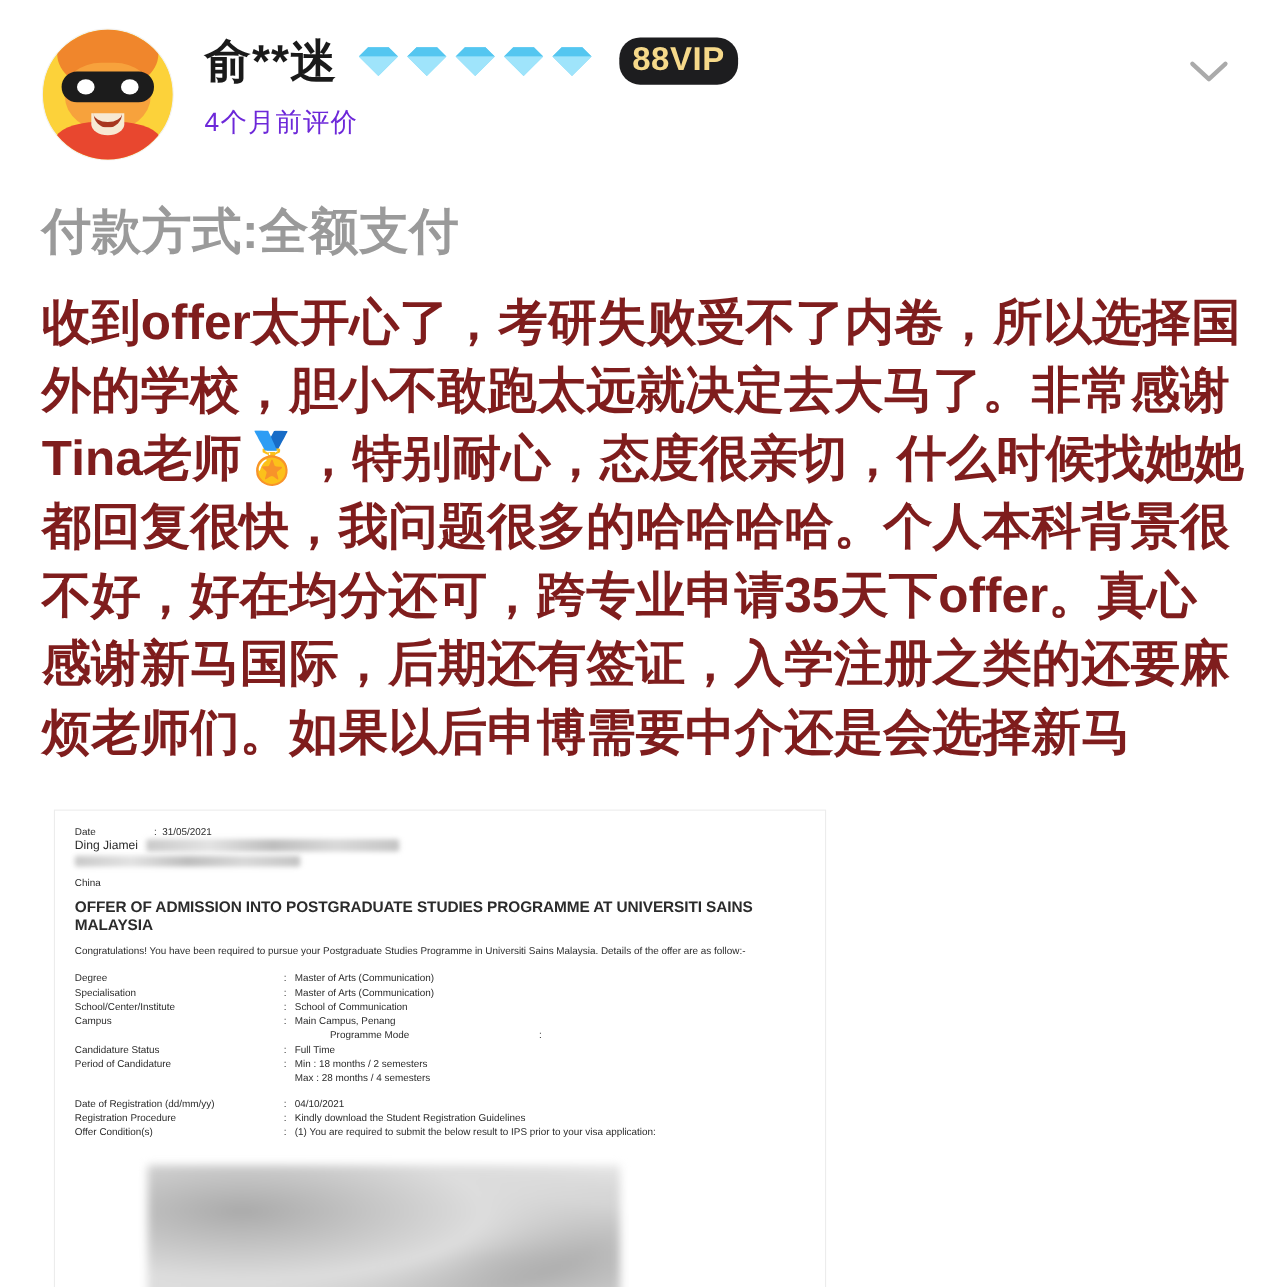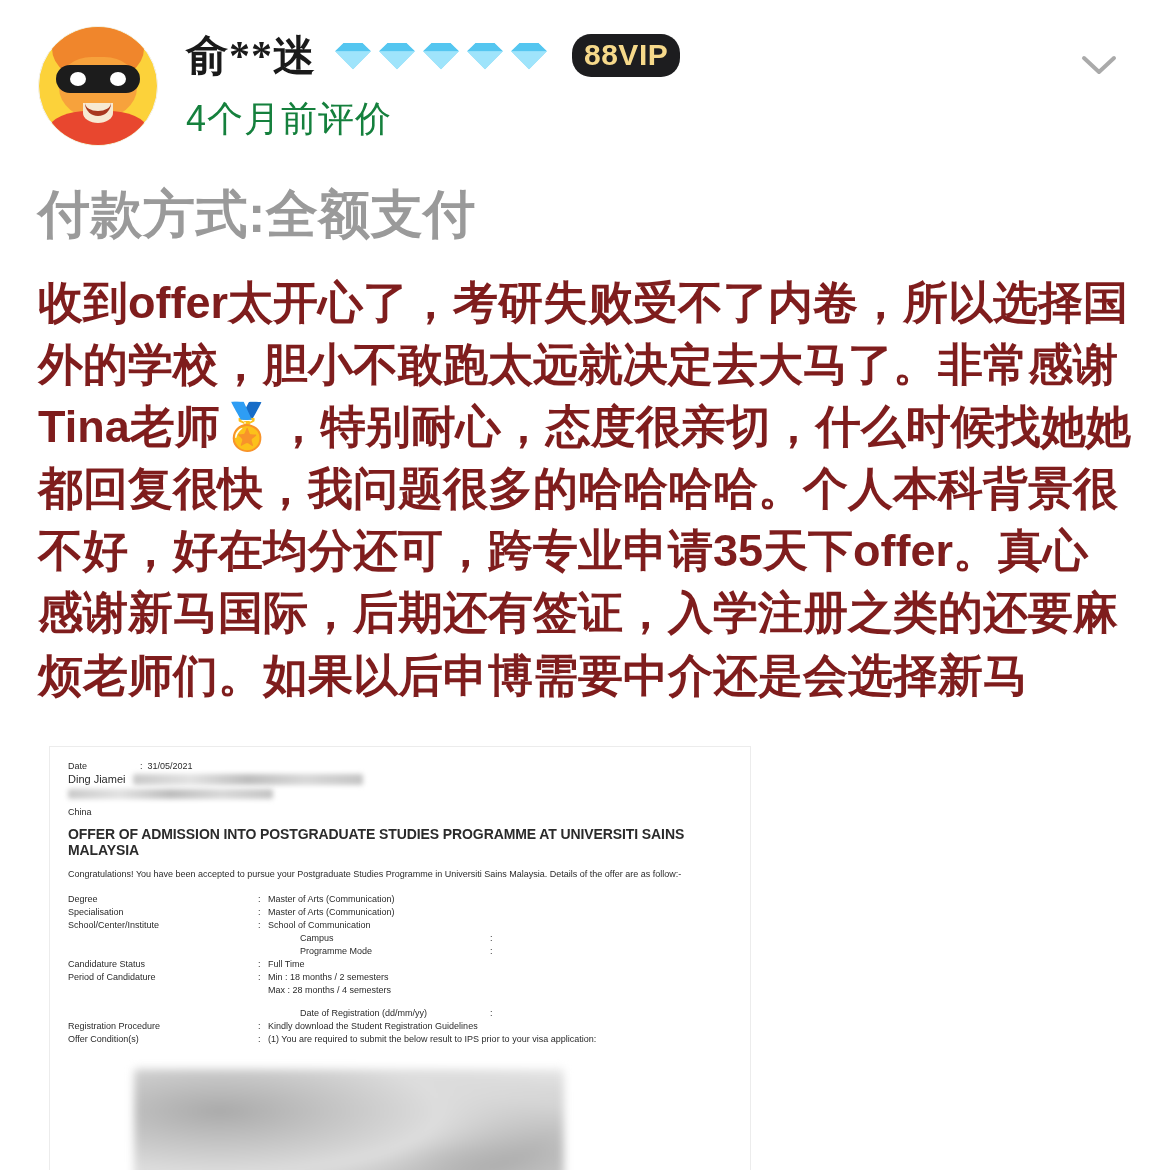--- a/index.html
+++ b/index.html
@@ -136,21 +136,20 @@
     display: flex;
     align-items: center;
     gap: 14px;
   }
   .user-name {
     font-size: 42px;
     font-weight: 700;
     color: #1a1a1a;
     letter-spacing: 1px;
     line-height: 1;
-    font-family: Liberation Serif, serif;
   }
   .diamonds {
     display: flex;
     align-items: center;
     gap: 6px;
     margin-left: 4px;
   }
   .diamond {
     display: block;
     width: 38px;
@@ -163,38 +162,38 @@
     font-size: 30px;
     font-weight: 700;
     letter-spacing: 0.5px;
     padding: 4px 12px 6px;
     border-radius: 19px;
     line-height: 1.1;
     font-family: "Liberation Sans", sans-serif;
   }
   .sub-row {
     margin-top: 18px;
-    font-size: 36px;
-    color: #15803d;
+    font-size: 24px;
+    color: #6d28d9;
     letter-spacing: 1px;
   }
 
   .chevron {
     position: absolute;
     right: 6px;
     top: 38px;
     width: 54px;
     height: 54px;
     cursor: pointer;
   }
 
   
   .pay-method {
     margin-top: 34px;
-    font-size: 52px;
+    font-size: 45px;
     color: #9a9a9a;
     font-weight: 700;
     letter-spacing: 0.5px;
   }
 
   .review-text {
     margin-top: 22px;
     font-size: 45px;
     line-height: 1.38;
     color: #7f1d1d;
@@ -348,41 +347,42 @@
         <div style="font-size:11px;">
           <span>Ding Jiamei</span>
           <span class="blur blur-name"></span>
         </div>
         <div><span class="blur blur-addr1"></span></div>
         <div style="font-size:9px;margin-top:4px;">China</div>
       </div>
 
       <div class="doc-title">OFFER OF ADMISSION INTO POSTGRADUATE STUDIES PROGRAMME AT UNIVERSITI SAINS MALAYSIA</div>
 
-      <div class="doc-para">Congratulations! You have been accepted to pursue your Postgraduate Studies Programme in Universiti Sains Malaysia. Details of the offer are as follow:-</div>
+      <div class="doc-para">Congratulations! You have been required to pursue your Postgraduate Studies Programme in Universiti Sains Malaysia. Details of the offer are as follow:-</div>
 
       <div class="doc-block">
         <div class="doc-row">
           <span class="doc-label">Degree</span>
           <span class="doc-colon">:</span>
           <span class="doc-value">Master of Arts (Communication)</span>
         </div>
         <div class="doc-row">
           <span class="doc-label">Specialisation</span>
           <span class="doc-colon">:</span>
           <span class="doc-value">Master of Arts (Communication)</span>
         </div>
         <div class="doc-row">
           <span class="doc-label">School/Center/Institute</span>
           <span class="doc-colon">:</span>
           <span class="doc-value">School of Communication</span>
         </div>
         <div class="doc-row">
           <span class="doc-label">Campus</span>
           <span class="doc-colon">:</span>
+          <span class="doc-value">Main Campus, Penang</span>
         </div>
         <div class="doc-row">
           <span class="doc-label">Programme Mode</span>
           <span class="doc-colon">:</span>
         </div>
         <div class="doc-row">
           <span class="doc-label">Candidature Status</span>
           <span class="doc-colon">:</span>
           <span class="doc-value">Full Time</span>
         </div>
@@ -395,20 +395,21 @@
           <span class="doc-label"></span>
           <span class="doc-colon"></span>
           <span class="doc-value">Max : 28 months / 4 semesters</span>
         </div>
       </div>
 
       <div class="doc-block">
         <div class="doc-row">
           <span class="doc-label">Date of Registration (dd/mm/yy)</span>
           <span class="doc-colon">:</span>
+          <span class="doc-value">04/10/2021</span>
         </div>
         <div class="doc-row">
           <span class="doc-label">Registration Procedure</span>
           <span class="doc-colon">:</span>
           <span class="doc-value">Kindly download the Student Registration Guidelines</span>
         </div>
         <div class="doc-row">
           <span class="doc-label">Offer Condition(s)</span>
           <span class="doc-colon">:</span>
           <span class="doc-value">(1) You are required to submit the below result to IPS prior to your visa application:</span>

